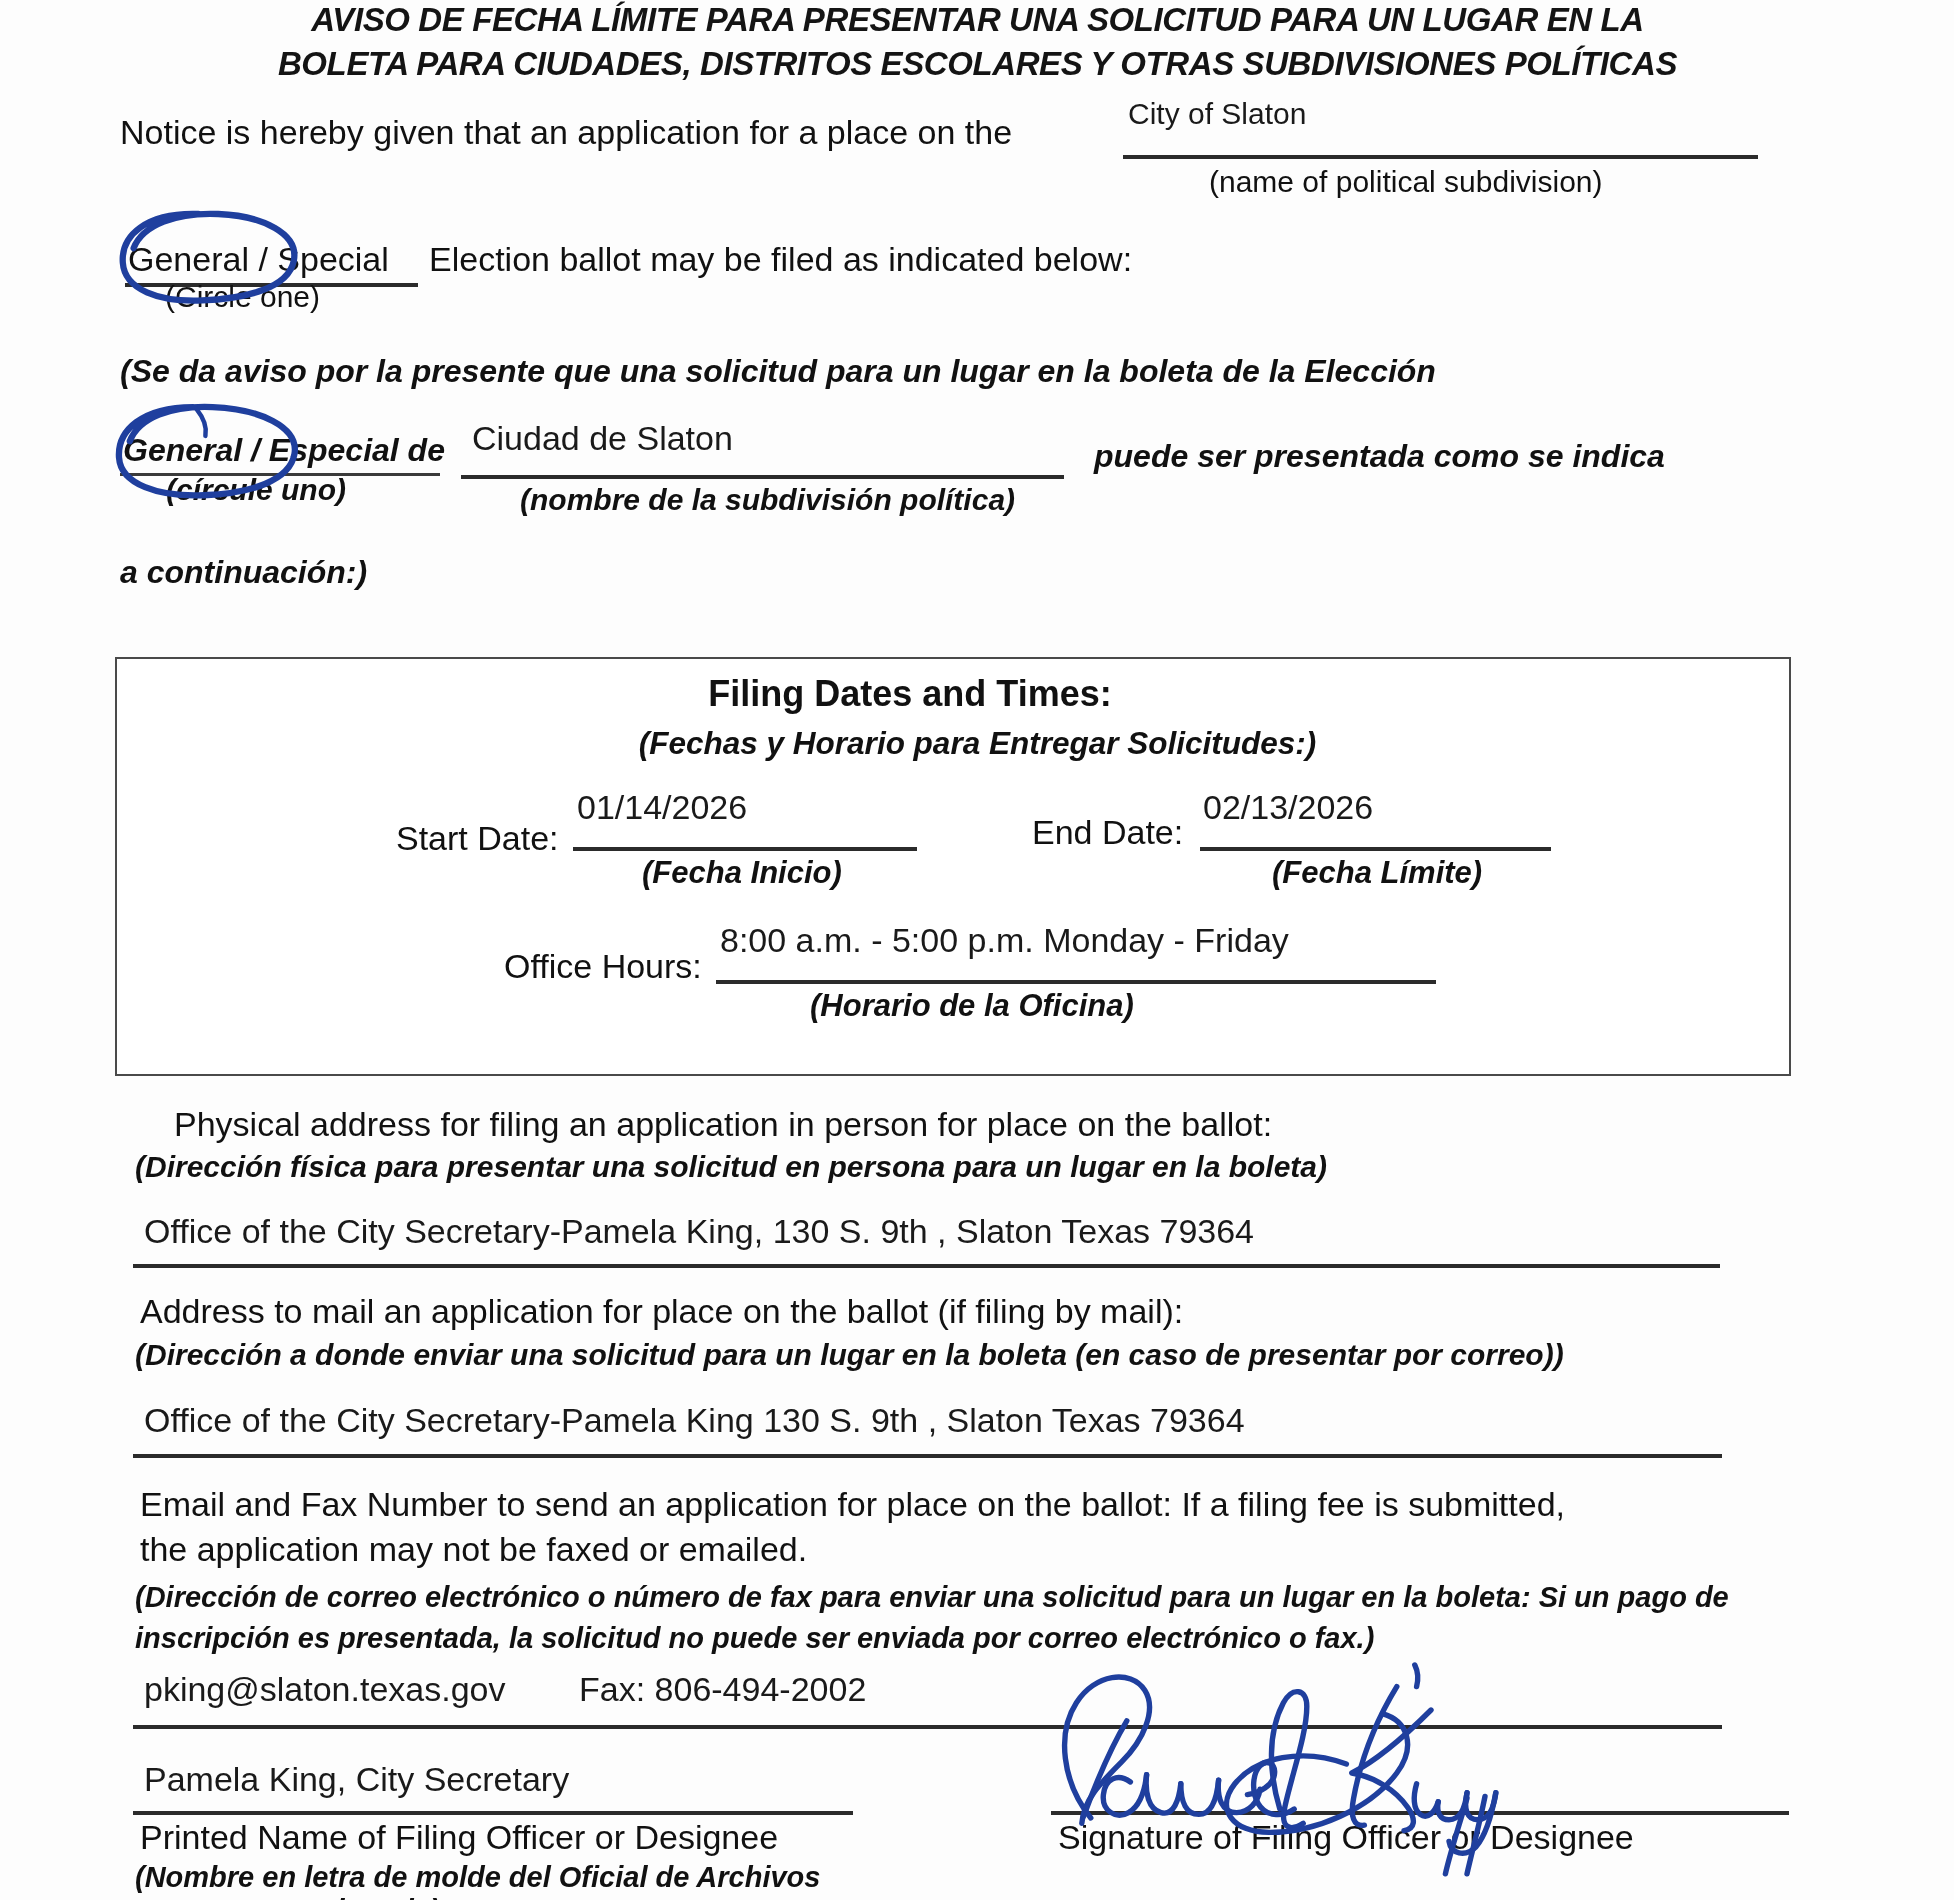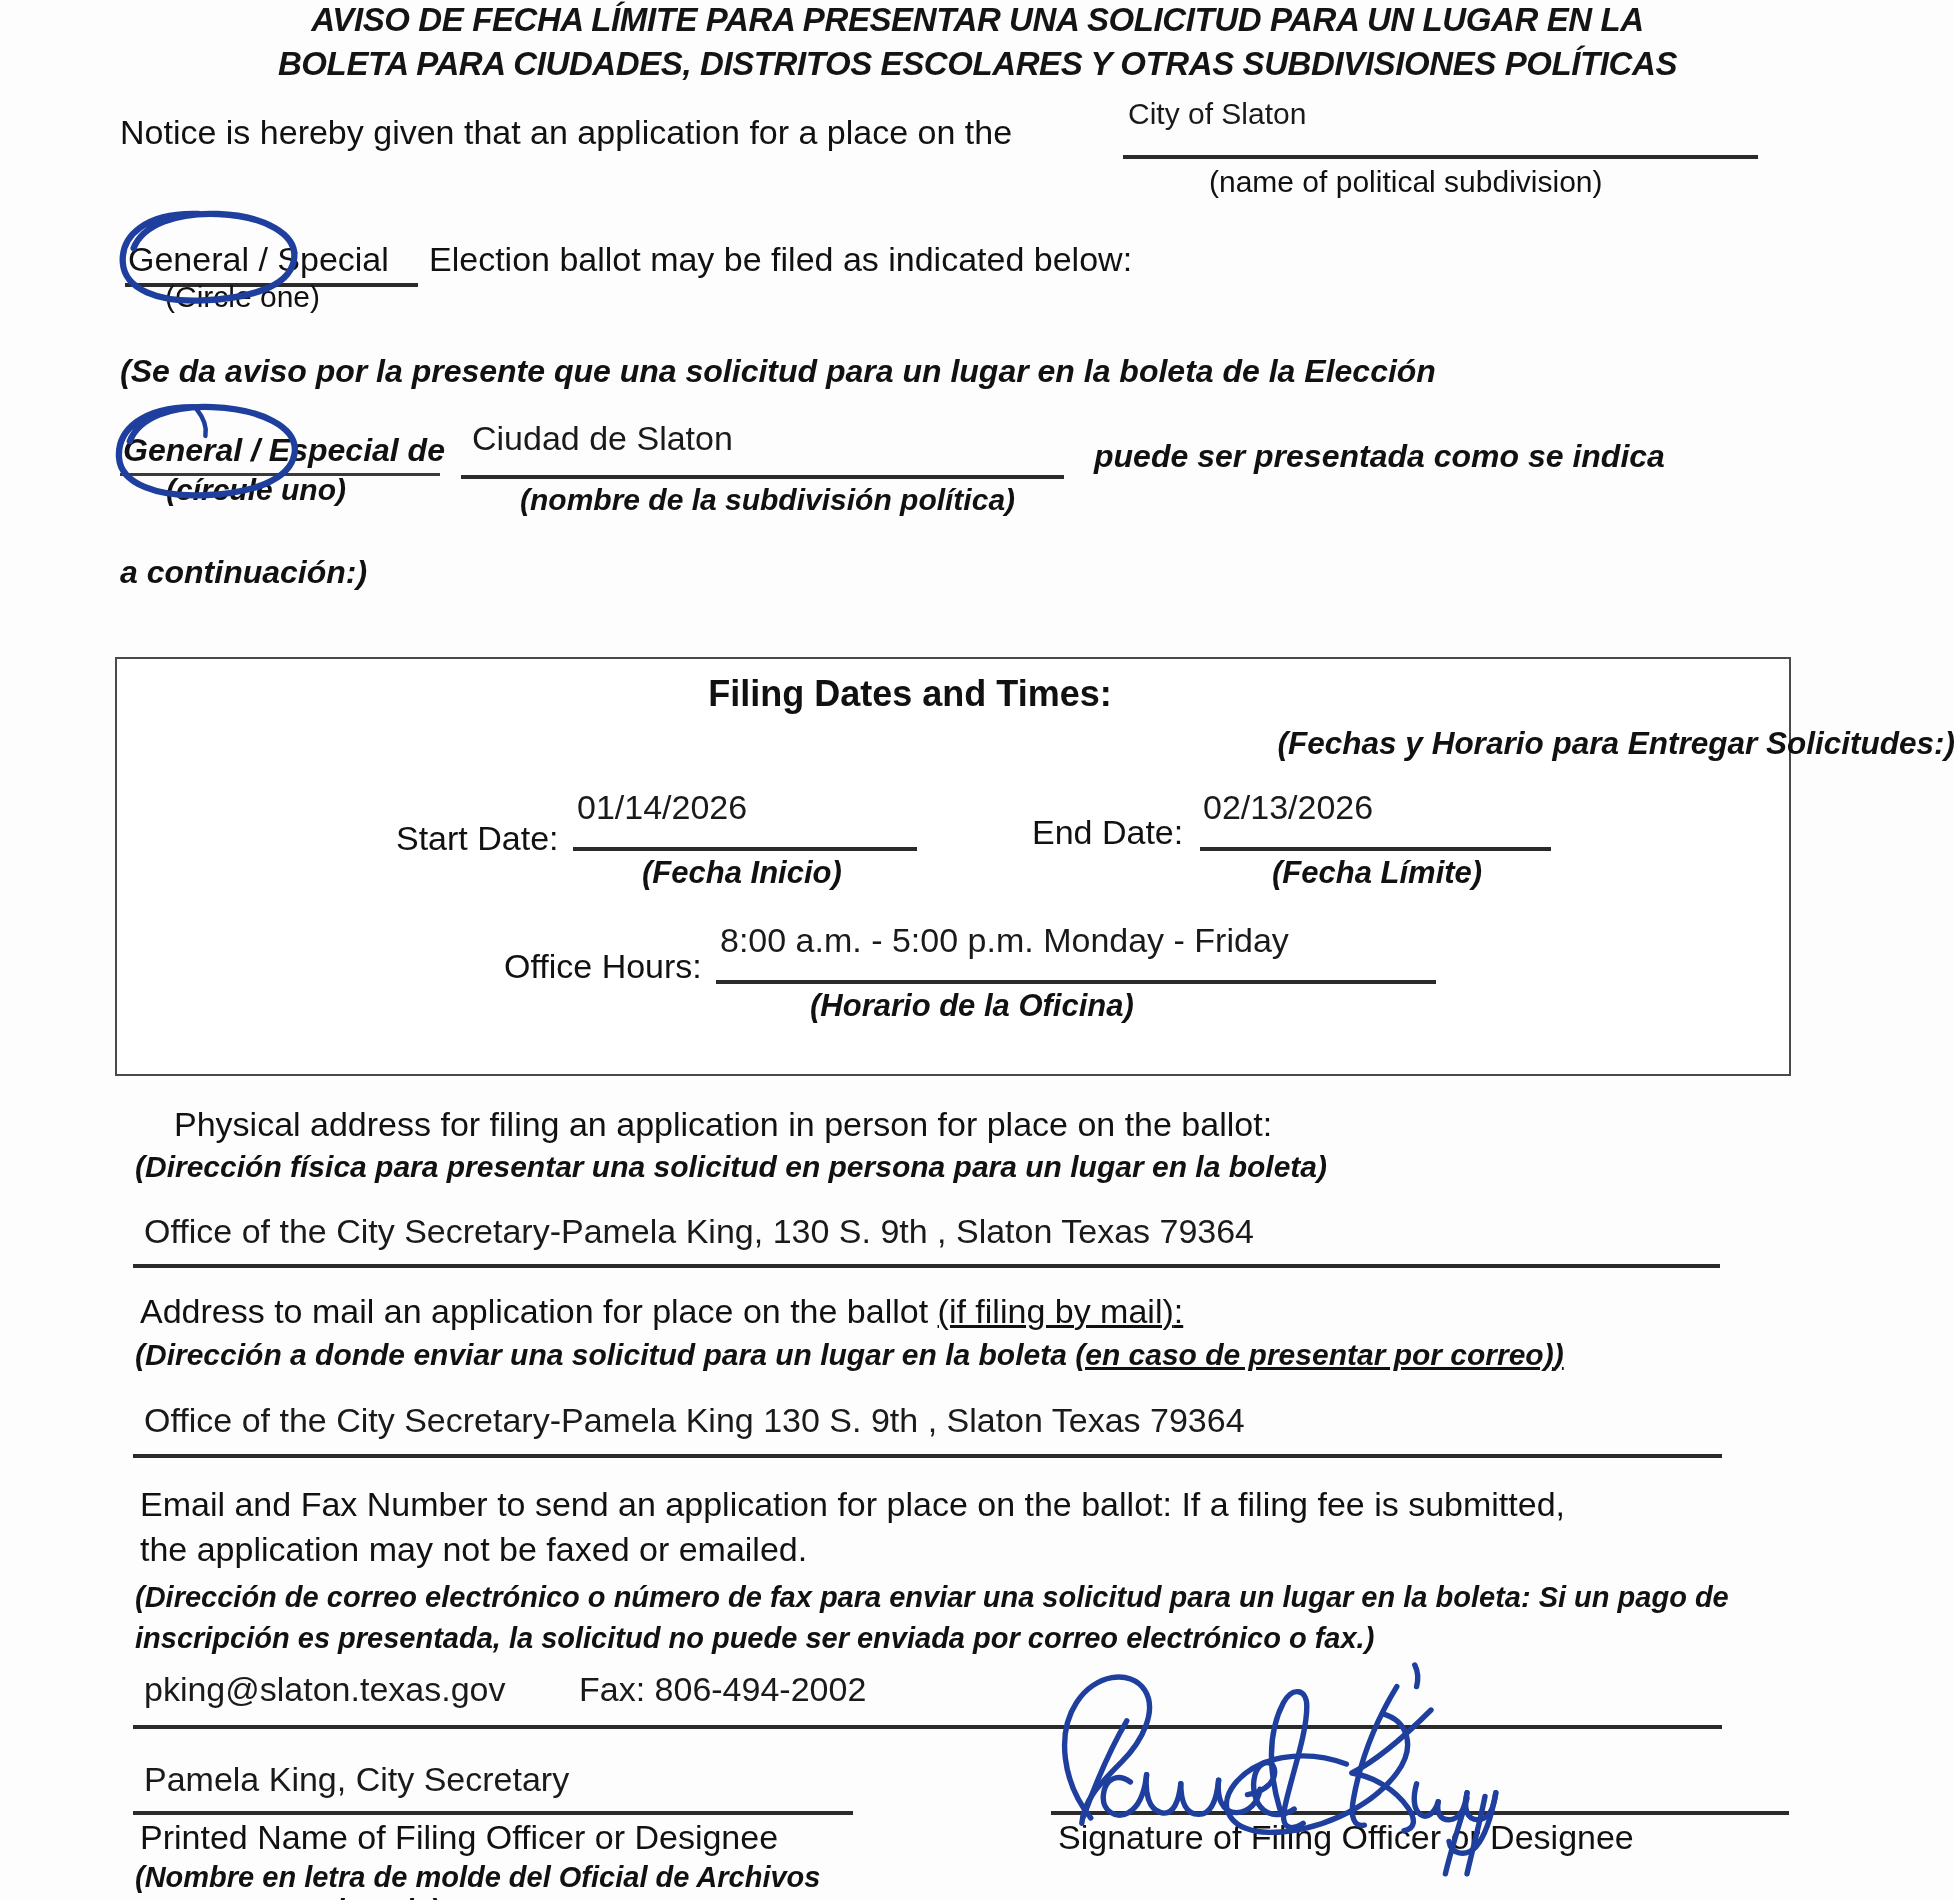--- a/index.html
+++ b/index.html
@@ -64,21 +64,21 @@
     border: 2.7px solid #4a4a4a;
     box-sizing: border-box;
     background: #ffffff;
   }
 
   
   .ink { position: absolute; pointer-events: none; }
   .ink svg { display: block; overflow: visible; }
 
   
-  .u { text-decoration: underline; text-decoration-thickness: 2.7px; margin-top: 24px; }
+  .u { text-decoration-thickness: 2.7px; margin-top: 24px; }
 </style>
 </head>
 <body>
 
 <div id="page">
 
   <div class="title-block">
     <span class="title-line">AVISO DE FECHA LÍMITE PARA PRESENTAR UNA SOLICITUD PARA UN LUGAR EN LA</span>
     <span class="title-line">BOLETA PARA CIUDADES, DISTRITOS ESCOLARES Y OTRAS SUBDIVISIONES POLÍTICAS</span>
   </div>
@@ -117,21 +117,21 @@
   <div class="ink" style="left:110px; top:396px;">
     <svg width="225" height="113" viewBox="0 0 250 125">
       <path d="M 92 12 C 36 12 8 38 10 68 C 12 98 54 112 104 110 C 156 108 200 94 205 64 C 210 34 166 14 114 12 C 68 10 32 24 22 50" fill="none" stroke="#1f3f9e" stroke-width="7" stroke-linecap="round"></path>
       <path d="M 96 14 C 104 24 108 34 106 44" fill="none" stroke="#1f3f9e" stroke-width="5" stroke-linecap="round"></path>
     </svg>
   </div>
 
   <div id="filing-box"></div>
 
   <div class="abs bold" style="left:0; top:673px; width:1820px; text-align:center; font-size:36px;">Filing Dates and Times:</div>
-  <div class="abs sp" style="left:0; top:725px; width:1955px; text-align:right; font-size:31.5px;">(Fechas y Horario para Entregar Solicitudes:)</div>
+  <div class="abs sp" style="left:0; top:725px; width:1955px; text-align:center; font-size:31.5px;">(Fechas y Horario para Entregar Solicitudes:)</div>
 
   <div class="abs en" style="left:396px; top:819px; font-size:34px;">Start Date:</div>
   <div class="abs filled" style="left:577px; top:788px; font-size:34px;">01/14/2026</div>
   <div class="rule" style="left:573px; top:847px; width:344px;"></div>
   <div class="abs sp" style="left:642px; top:855px; font-size:31px;">(Fecha Inicio)</div>
 
   <div class="abs en" style="left:1032px; top:813px; font-size:34px;">End Date:</div>
   <div class="abs filled" style="left:1203px; top:788px; font-size:34px;">02/13/2026</div>
   <div class="rule" style="left:1200px; top:847px; width:351px;"></div>
   <div class="abs sp" style="left:1272px; top:855px; font-size:31px;">(Fecha Límite)</div>

